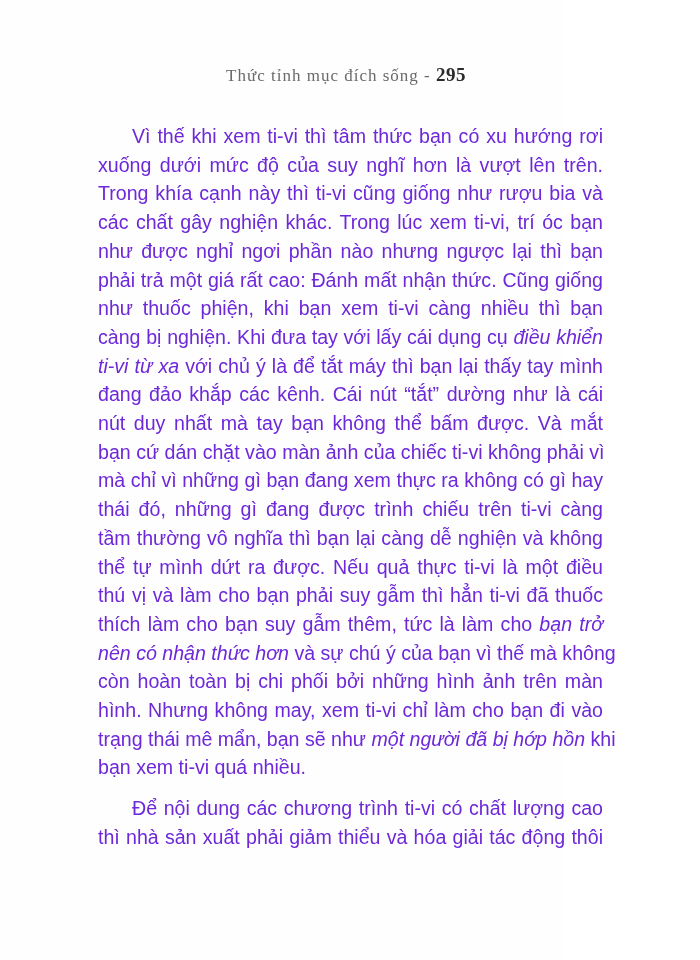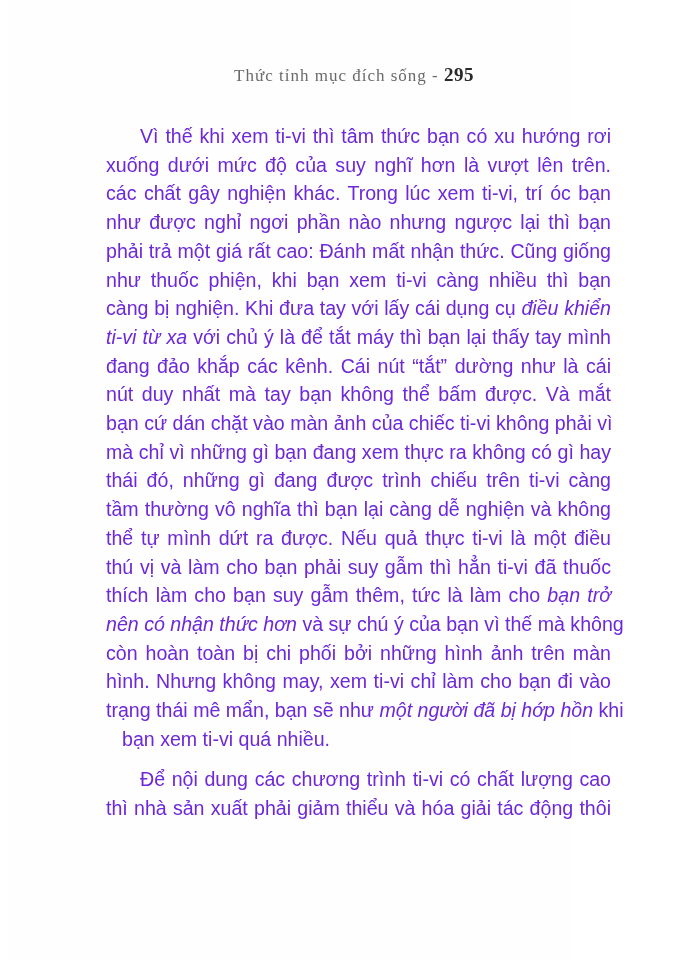--- a/index.html
+++ b/index.html
@@ -1,45 +1,46 @@
 <!DOCTYPE html>
 <html><head>
   <meta charset="utf-8">
   <style>
     html, body { margin: 0; padding: 0; background: #ffffff; }
     body { width: 700px; height: 960px; position: relative; overflow: hidden; }
-    .page { position: absolute; left: 8px; top: 0; width: 564px; height: 960px; background: #fefefe; }
+    .page { position: absolute; left: 0; top: 0; width: 564px; height: 960px; background: #fefefe; }
     .running-head {
       position: absolute; top: 64px; right: 98px;
       font-family: "Liberation Serif", serif; font-size: 17px; color: #6a6a6a;
       letter-spacing: 1px; white-space: nowrap;
     }
     .running-head .pg { color: #2a2a2a; font-weight: bold; font-size: 19px; letter-spacing: 0.5px; }
     .body-text {
       position: absolute; left: 98px; top: 122px; width: 505px;
       font-family: Liberation Sans, sans-serif; font-size: 19.6px; line-height: 28.7px;
       color: #6d28d9; text-align: justify;
     }
     .line { display: block; text-align: justify; text-align-last: justify; white-space: nowrap; }
-    .line.last { text-align-last: left; margin-left: 16px; }
+    .line.last { text-align-last: left; }
     .line.indent { padding-left: 34px; }
     em { font-style: italic; }
   </style>
 </head>
 <body>
 
 <div class="page">
   <div class="running-head">
     <span>Thức tỉnh mục đích sống</span><span> - </span><span class="pg">295</span>
   </div>
 
   <div class="body-text">
     <div>
       <span class="line indent"><span>Vì thế khi xem ti-vi thì tâm thức bạn có xu hướng rơi</span></span>
       <span class="line"><span>xuống dưới mức độ của suy nghĩ hơn là vượt lên trên.</span></span>
+      <span class="line"><span>Trong khía cạnh này thì ti-vi cũng giống như rượu bia và</span></span>
       <span class="line"><span>các chất gây nghiện khác. Trong lúc xem ti-vi, trí óc bạn</span></span>
       <span class="line"><span>như được nghỉ ngơi phần nào nhưng ngược lại thì bạn</span></span>
       <span class="line"><span>phải trả một giá rất cao: Đánh mất nhận thức. Cũng giống</span></span>
       <span class="line"><span>như thuốc phiện, khi bạn xem ti-vi càng nhiều thì bạn</span></span>
       <span class="line"><span>càng bị nghiện. Khi đưa tay với lấy cái dụng cụ </span><em>điều khiển</em></span>
       <span class="line"><em>ti-vi từ xa</em><span> với chủ ý là để tắt máy thì bạn lại thấy tay mình</span></span>
       <span class="line"><span>đang đảo khắp các kênh. Cái nút “tắt” dường như là cái</span></span>
       <span class="line"><span>nút duy nhất mà tay bạn không thể bấm được. Và mắt</span></span>
       <span class="line"><span>bạn cứ dán chặt vào màn ảnh của chiếc ti-vi không phải vì</span></span>
       <span class="line"><span>mà chỉ vì những gì bạn đang xem thực ra không có gì hay</span></span>

